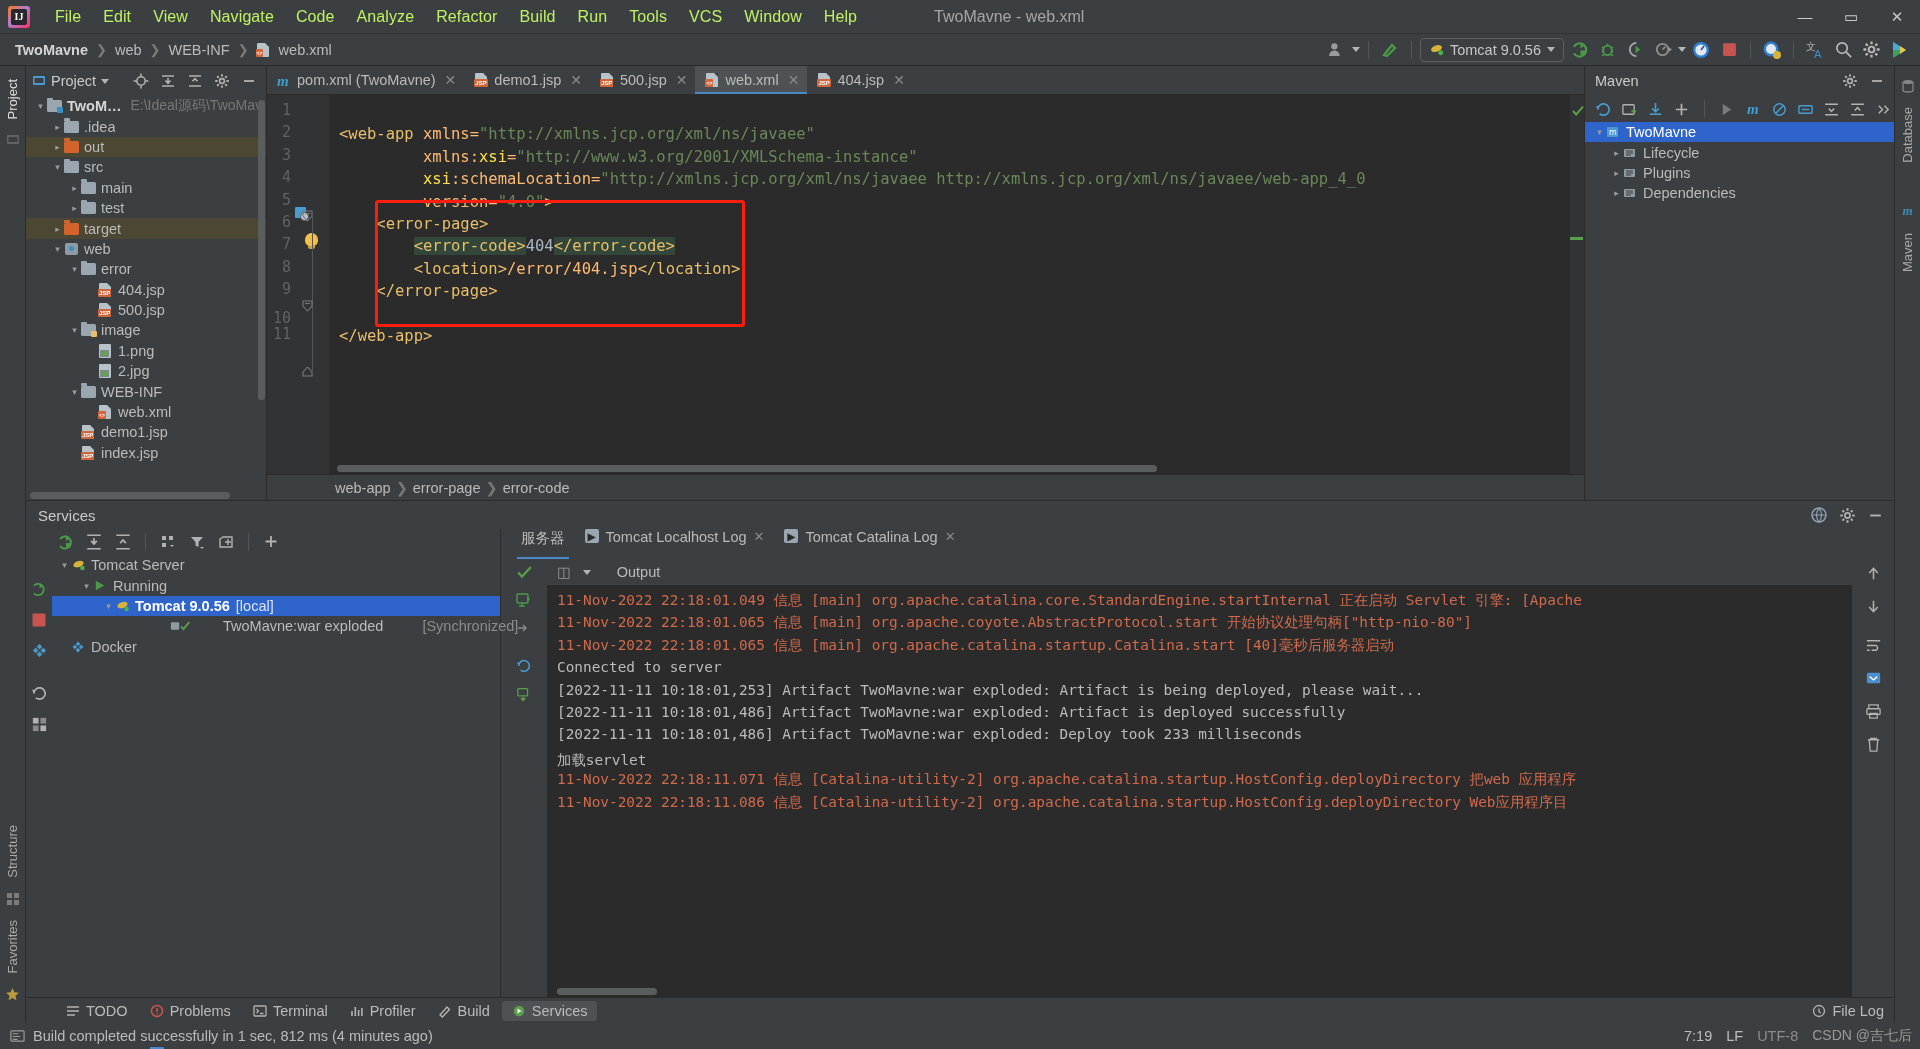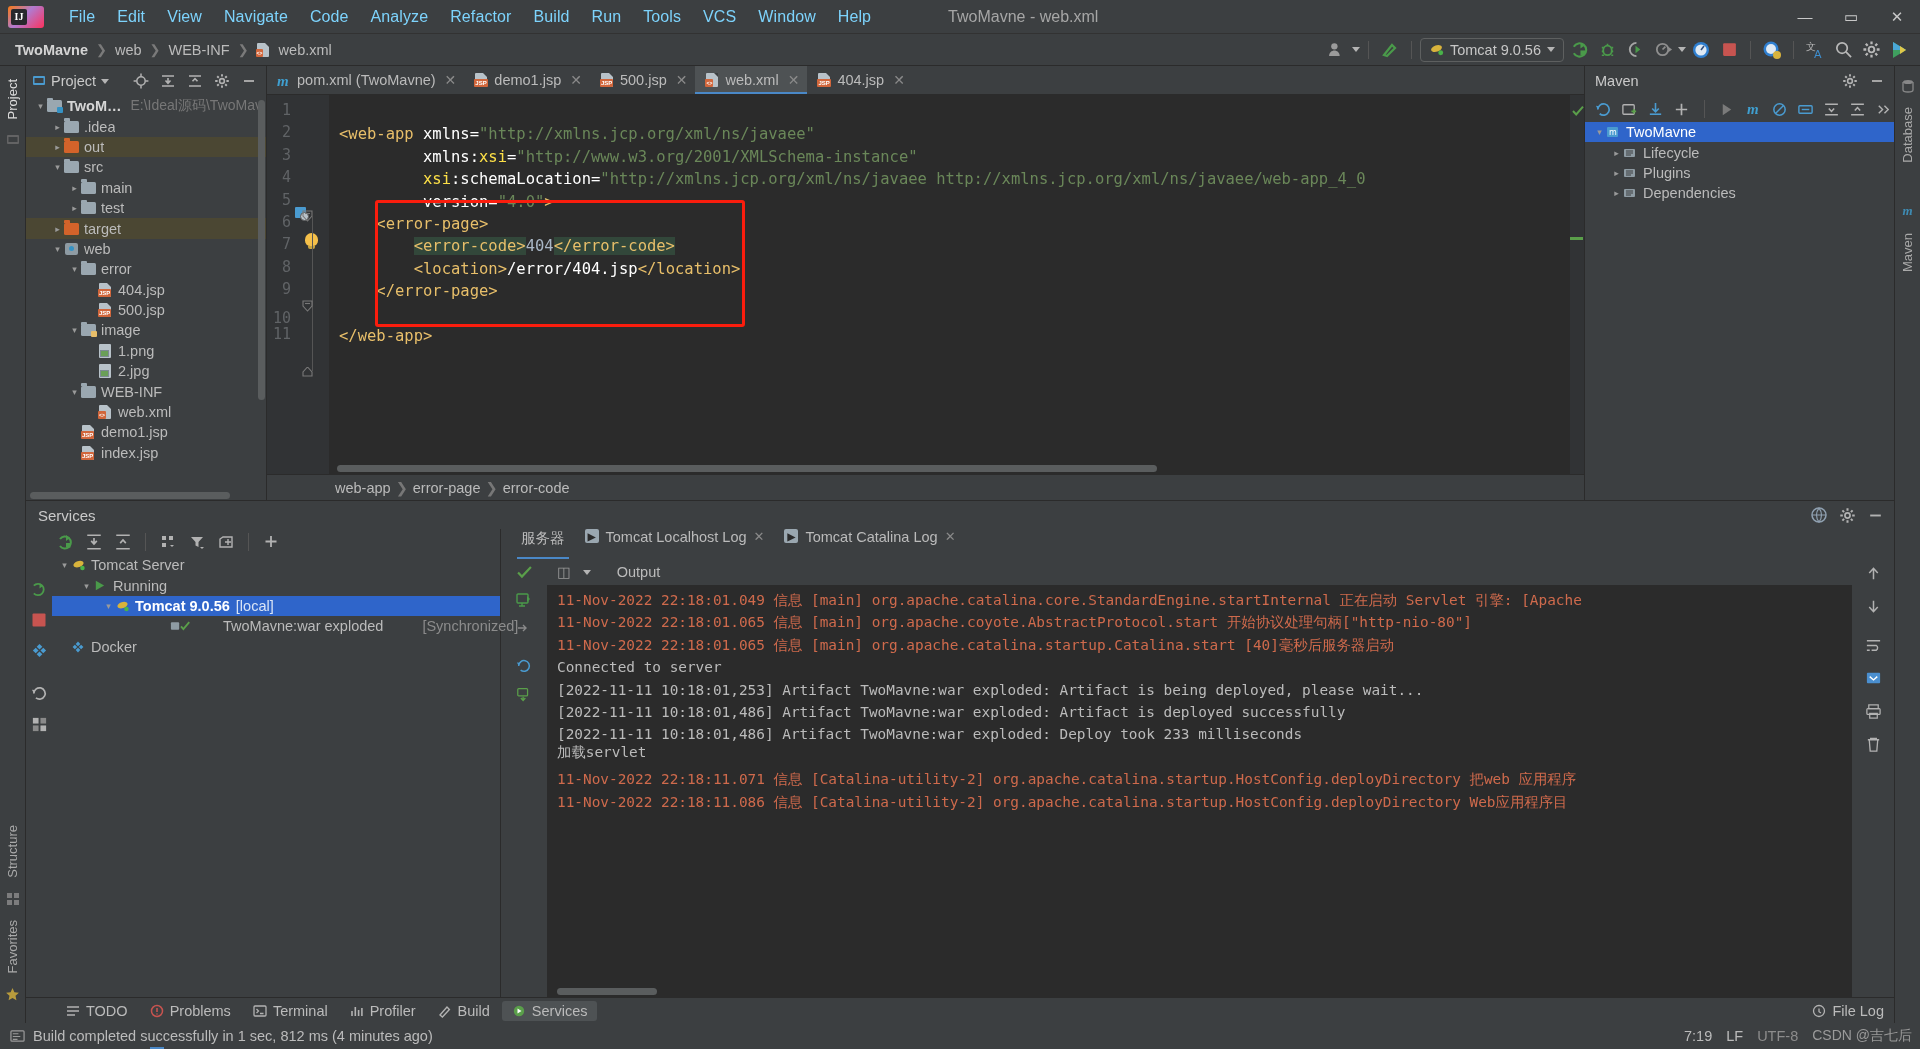--- a/index.html
+++ b/index.html
@@ -11,28 +11,28 @@
     color: #bbbbbb;
     -webkit-font-smoothing: antialiased;
   }
   .app { position: relative; width: 1920px; height: 1049px; display: flex; flex-direction: column; }
 
   
   .menubar {
     height: 34px; background: #3c3f41; display: flex; align-items: center;
     padding-left: 8px; flex: 0 0 34px; border-bottom: 1px solid #323232;
   }
-  .ij-logo { width: 36px; height: 22px; margin-right: 14px; position: relative; flex:0 0 auto;}
+  .ij-logo { width: 22px; height: 22px; margin-right: 14px; position: relative; flex:0 0 auto;}
   .ij-logo .sq { position:absolute; inset:0; border-radius:3px;
     background: linear-gradient(135deg,#f97a12 0%, #b07bd0 45%, #fe315d 100%); }
   .ij-logo .inner { position:absolute; left:3px; top:3px; width:16px; height:16px;
     background:#27282c; border-radius:2px; color:#fff; font-size:10px;
     font-family:"Liberation Serif", serif; font-weight:bold; text-align:center; line-height:16px; }
   .menu-item {
-    font-size: 16px; color: #7dd3fc; padding: 3px 11px; cursor: default;
+    font-size: 16px; color: #bef264; padding: 3px 11px; cursor: default;
     white-space: nowrap; letter-spacing: 0.1px;
   }
   .win-title { font-size: 16px; color: #a6a6a6; margin-left: 66px; white-space: nowrap; }
   .win-ctrls { margin-left:auto; display:flex; align-items:center; }
   .win-btn { width: 46px; height:33px; display:flex; align-items:center; justify-content:center;
     color:#c8c8c8; font-size:15px; }
 
   
   .navbar {
     height: 32px; flex: 0 0 32px; background:#3c3f41; display:flex; align-items:center;
@@ -124,21 +124,21 @@
   .code-wrap { flex:1 1 auto; display:flex; position:relative; min-height:0; background:#2b2b2b; overflow:hidden;}
   .gutter { width:62px; flex:0 0 62px; background:#313335; position:relative; }
   .lineno { position:absolute; right:38px; font-size:15px; color:#606366;
       font-family:"DejaVu Sans Mono", monospace; text-align:right; width:30px; }
   .code-area { flex:1 1 auto; position:relative; overflow:hidden;
       font-family:"DejaVu Sans Mono", monospace; font-size:15.5px; line-height:22.4px; }
   .cline { position:absolute; left:10px; white-space:pre; }
   .k-tag { color:#e8bf6a; }
   .k-ns { color:#fde047; }
   .k-str { color:#6a8759; }
-  .k-txt { color:#ffffff;text-align:center; }
+  .k-txt { color:#fdba74;text-align:center; }
   .k-val { color:#a9b7c6; }
   .hl-soft { background:#32473a; }
   .scroll-h { position:absolute; left:70px; bottom:2px; height:7px; background:#5a5d5e; border-radius:4px; }
   .right-gutter { position:absolute; right:0; top:0; bottom:0; width:14px; background:#313335; }
   .bulb { position:absolute; width:13px;height:13px; border-radius:50% 50% 40% 40%; background:#f5c04a; }
   .bulb:after{content:"";position:absolute;left:3px;bottom:-3px;width:7px;height:3px;background:#c9a43f;border-radius:0 0 2px 2px;}
 
   .redbox { position:absolute; border:3px solid #fb1d0d; border-radius:3px; pointer-events:none; }
 
   
@@ -1046,21 +1046,21 @@
                 </div>
                 <div class="console-body" id="console-body">
                   <div class="console-hscroll" style="width:100px;left:10px;"></div>
                 <div class="logline lg-red" style="top: 4px;">11-Nov-2022 22:18:01.049 信息 [main] org.apache.catalina.core.StandardEngine.startInternal 正在启动 Servlet 引擎: [Apache</div>
                     <div class="logline lg-red" style="top: 26.4px;">11-Nov-2022 22:18:01.065 信息 [main] org.apache.coyote.AbstractProtocol.start 开始协议处理句柄["http-nio-80"]</div>
                     <div class="logline lg-red" style="top: 48.8px;">11-Nov-2022 22:18:01.065 信息 [main] org.apache.catalina.startup.Catalina.start [40]毫秒后服务器启动</div>
                     <div class="logline lg-white" style="top: 71.2px;">Connected to server</div>
                     <div class="logline lg-white" style="top: 93.6px;">[2022-11-11 10:18:01,253] Artifact TwoMavne:war exploded: Artifact is being deployed, please wait...</div>
                     <div class="logline lg-white" style="top: 116px;">[2022-11-11 10:18:01,486] Artifact TwoMavne:war exploded: Artifact is deployed successfully</div>
                     <div class="logline lg-white" style="top: 138.4px;">[2022-11-11 10:18:01,486] Artifact TwoMavne:war exploded: Deploy took 233 milliseconds</div>
-                    <div class="logline lg-white" style="top: 156px;">加载servlet</div>
+                    <div class="logline lg-white" style="top: 164px;">加载servlet</div>
                     <div class="logline lg-red" style="top: 183.2px;">11-Nov-2022 22:18:11.071 信息 [Catalina-utility-2] org.apache.catalina.startup.HostConfig.deployDirectory 把web 应用程序</div>
                     <div class="logline lg-red" style="top: 205.6px;">11-Nov-2022 22:18:11.086 信息 [Catalina-utility-2] org.apache.catalina.startup.HostConfig.deployDirectory Web应用程序目</div>
                   </div>
               </div>
               <div class="console-rgut">
                 <div>
                   <svg width="17" height="17" viewBox="0 0 18 18">
                       <path d="M9 15V4M4.5 8.5L9 3.5l4.5 5" fill="none" stroke="#b2b2b2" stroke-width="1.6"></path>
                     </svg>
                 </div>

